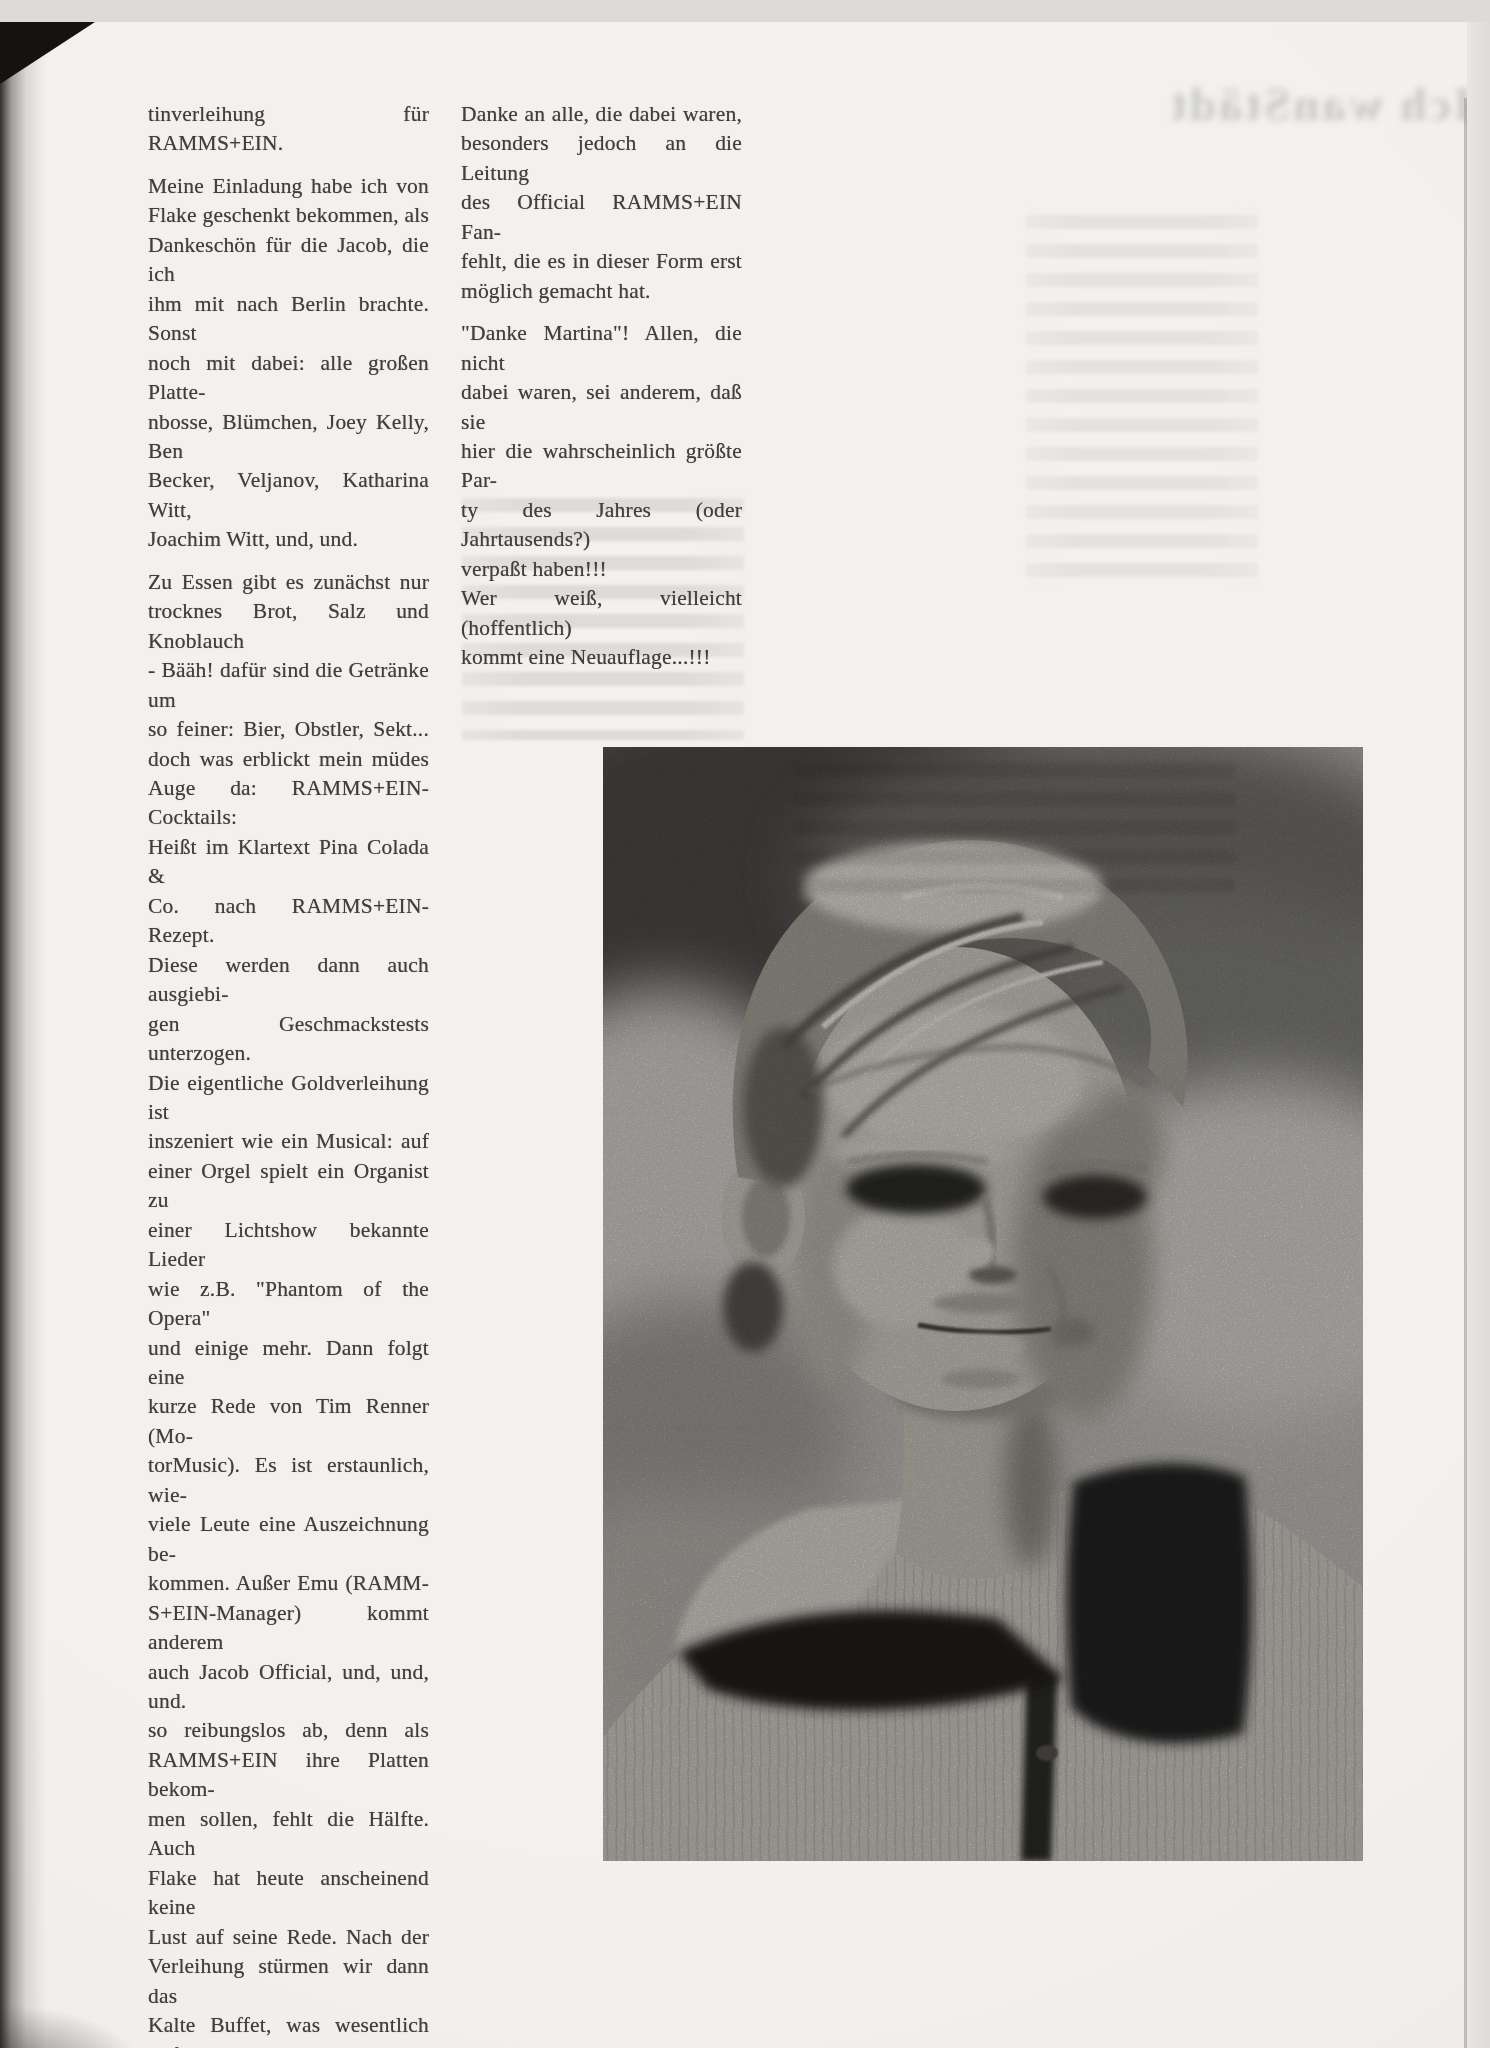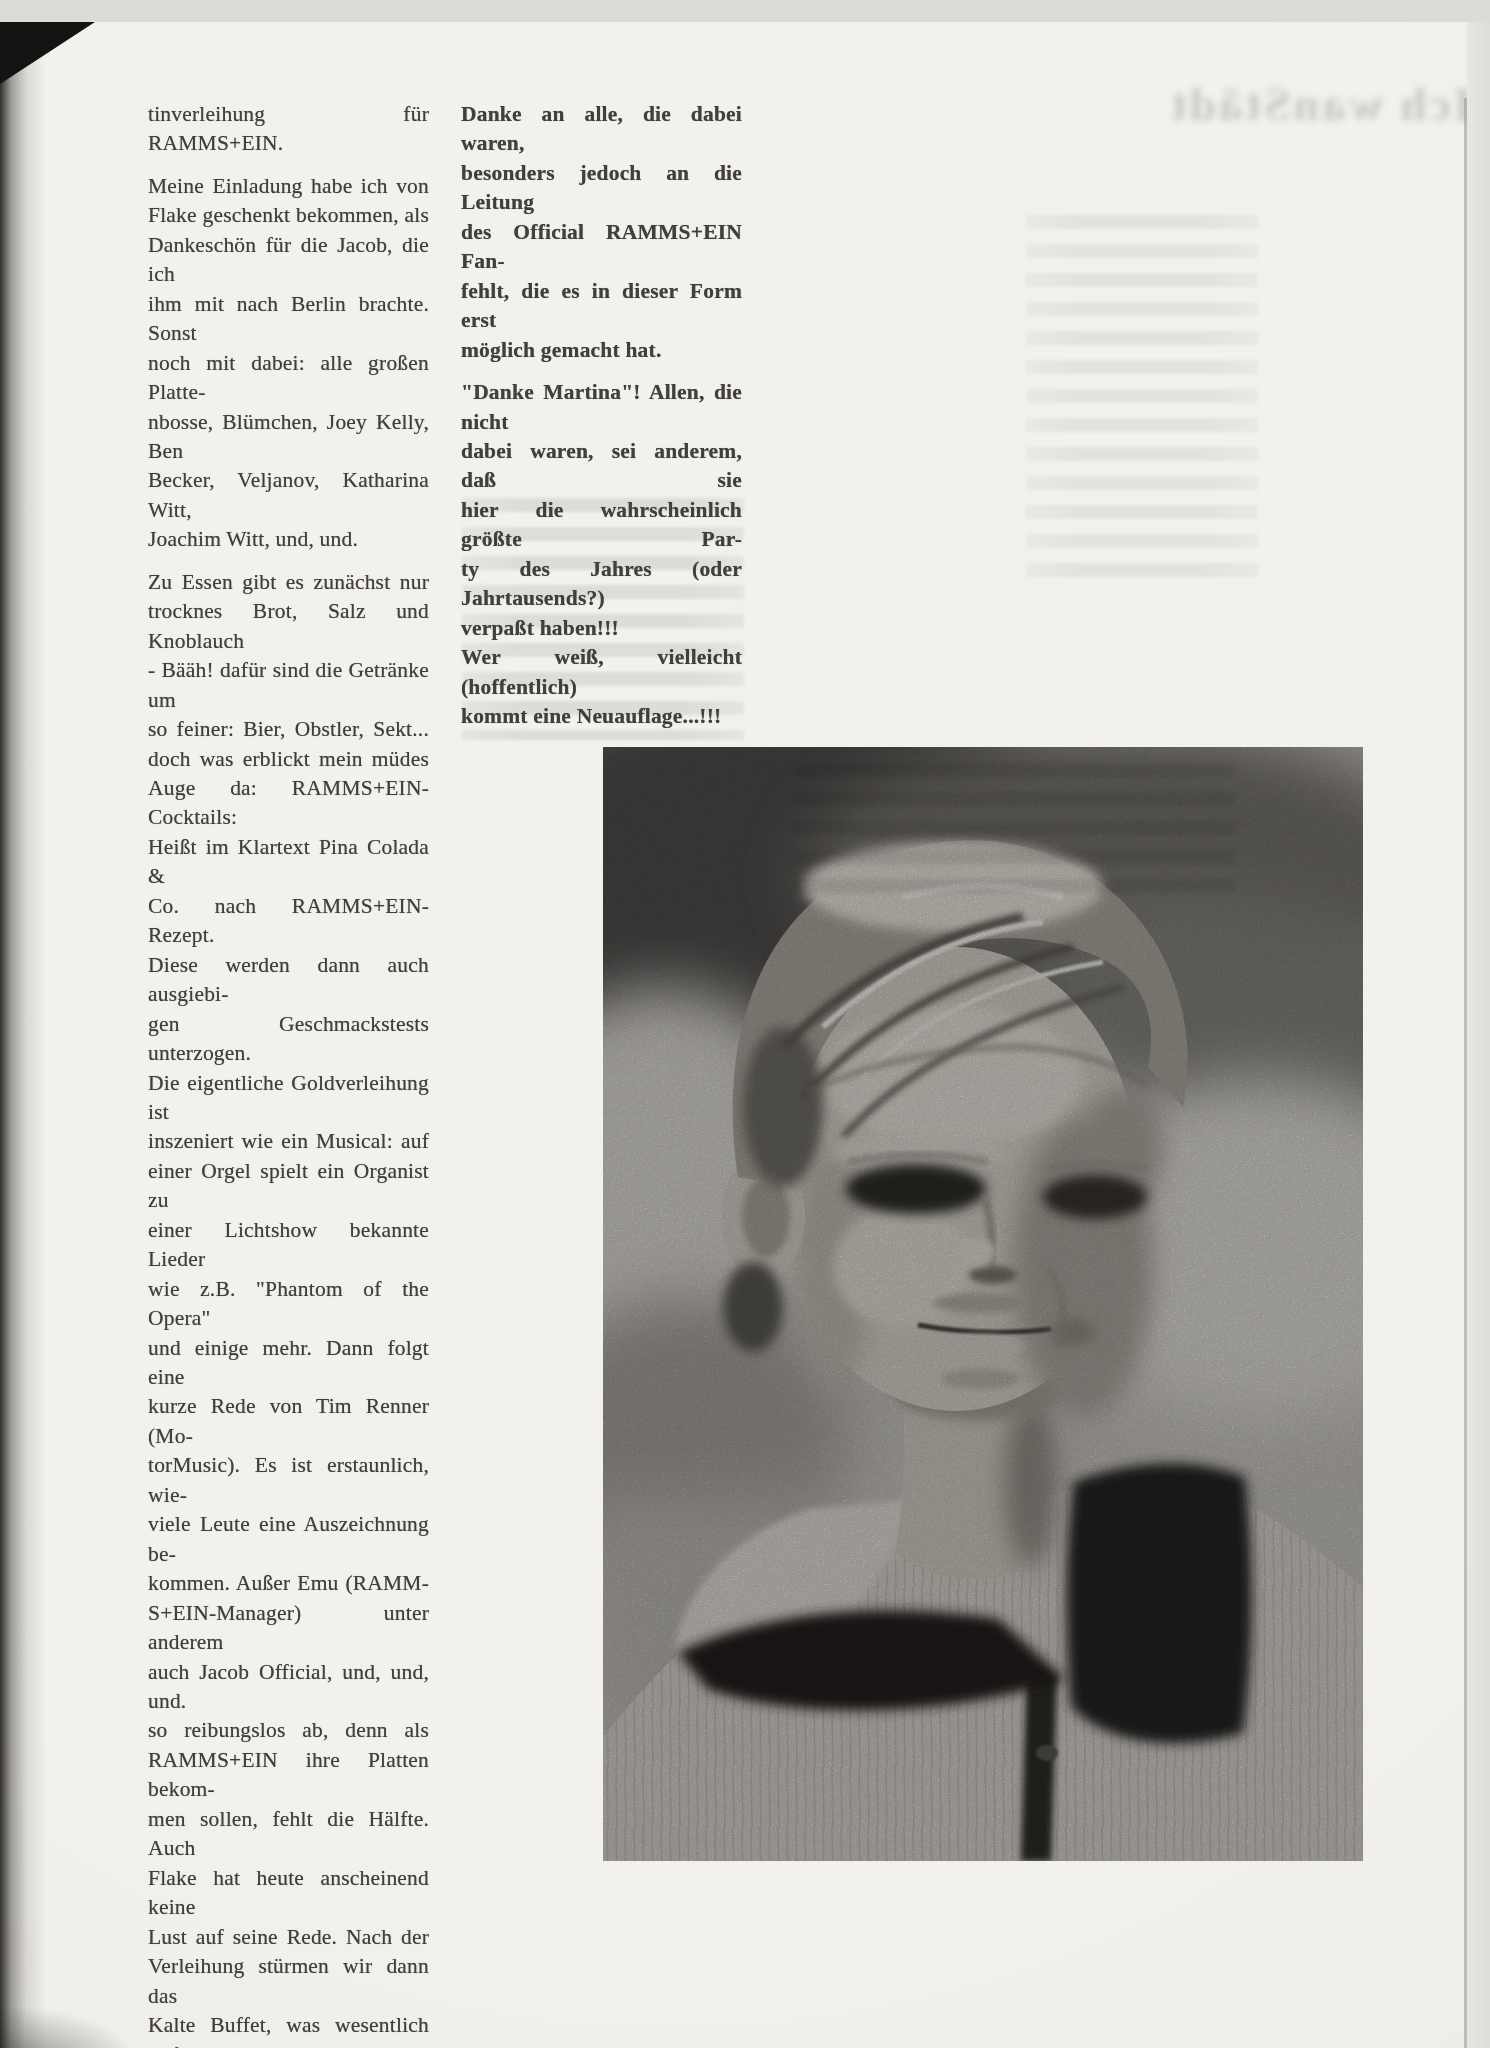--- a/index.html
+++ b/index.html
@@ -11,21 +11,21 @@
     font-family:"Liberation Serif","DejaVu Serif",serif;
     margin-top:22px;
   }
   
   .col{
     position:absolute; width:281px; font-size:21.5px; line-height:29.45px;
     color:#413f3c; letter-spacing:0.2px;
     text-shadow:0 0 0.7px rgba(65,63,60,0.65);
   }
   .col-left{left:148px; top:78px;}
-  .col-mid{left:461px; top:78px;font-weight:bold;}
+  .col-mid{left:461px; top:78px;}
   .para{margin:0 0 13px 0;}
   .para.tight{margin-bottom:0;}
   .col-left .para:nth-child(4){margin-top:40px;}
   .tline{text-align:justify; text-align-last:justify;}
   .tline.last{text-align-last:left;}
   
   .ghost-headline{
     position:absolute; left:990px; top:44px; width:482px; height:76px;
     font-weight:bold; font-size:47px; line-height:76px; letter-spacing:3px;
     color:rgba(104,101,96,0.30); transform:scaleX(-1); filter:blur(3.5px);
@@ -115,21 +115,21 @@
         <div class="tline">Die eigentliche Goldverleihung ist</div>
         <div class="tline">inszeniert wie ein Musical: auf</div>
         <div class="tline">einer Orgel spielt ein Organist zu</div>
         <div class="tline">einer Lichtshow bekannte Lieder</div>
         <div class="tline">wie z.B. "Phantom of the Opera"</div>
         <div class="tline">und einige mehr. Dann folgt eine</div>
         <div class="tline">kurze Rede von Tim Renner (Mo-</div>
         <div class="tline">torMusic). Es ist erstaunlich, wie-</div>
         <div class="tline">viele Leute eine Auszeichnung be-</div>
         <div class="tline">kommen. Außer Emu (RAMM-</div>
-        <div class="tline">S+EIN-Manager) unter anderem</div>
+        <div class="tline">S+EIN-Manager) kommt anderem</div>
         <div class="tline">auch Jacob Official, und, und, und.</div>
         <div class="tline">so reibungslos ab, denn als</div>
         <div class="tline">RAMMS+EIN ihre Platten bekom-</div>
         <div class="tline">men sollen, fehlt die Hälfte. Auch</div>
         <div class="tline">Flake hat heute anscheinend keine</div>
         <div class="tline">Lust auf seine Rede. Nach der</div>
         <div class="tline">Verleihung stürmen wir dann das</div>
         <div class="tline">Kalte Buffet, was wesentlich mehr</div>
       </div>
     </div>

